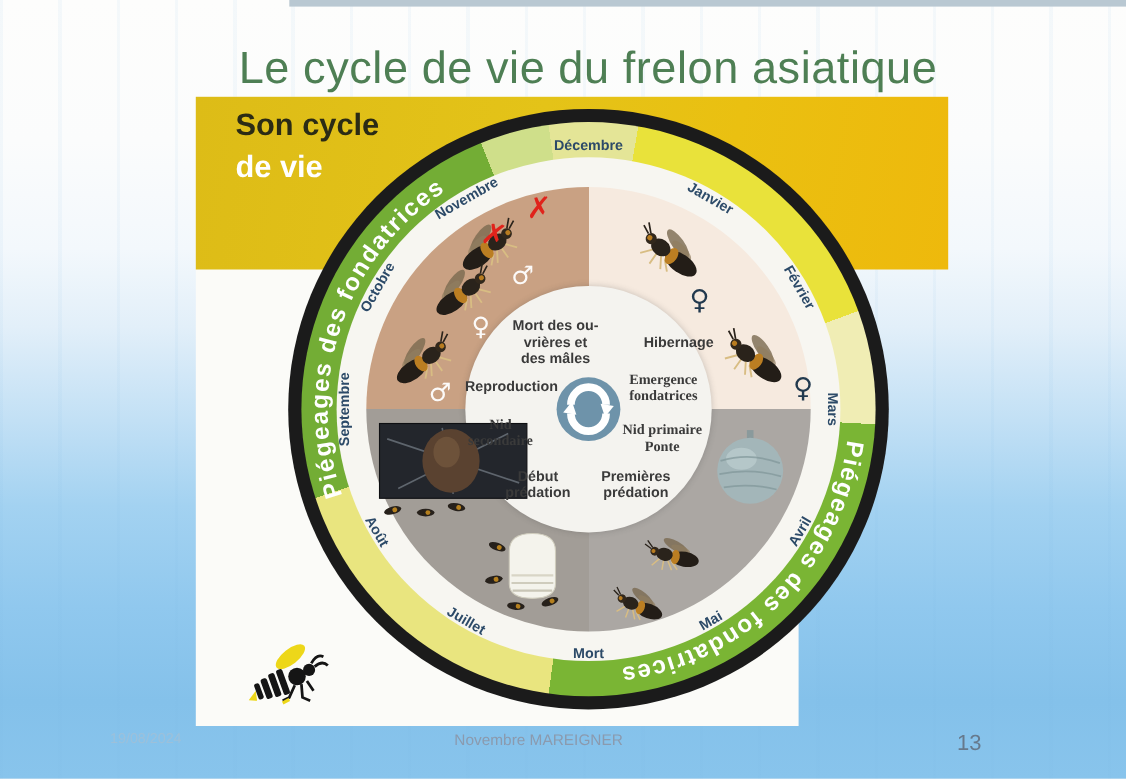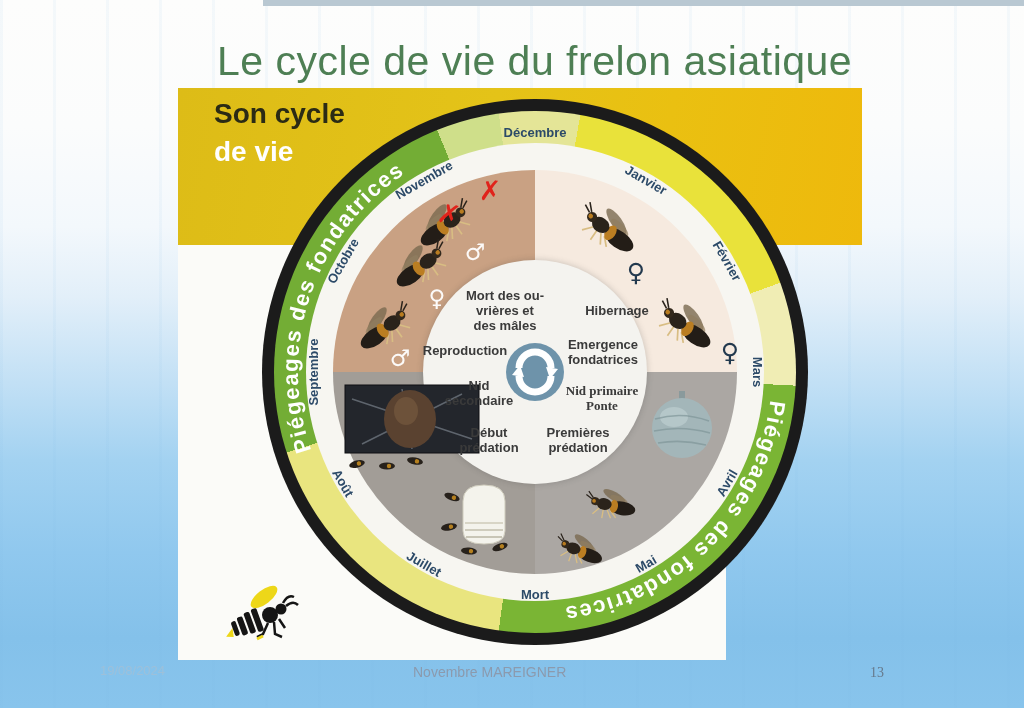--- a/index.html
+++ b/index.html
@@ -48,36 +48,36 @@
   .mo8{left:81px;top:384px;transform:translate(-50%,-50%) rotate(60deg);}
   .mo9{left:51px;top:273px;transform:translate(-50%,-50%) rotate(-90deg);}
   .mo10{left:81px;top:162px;transform:translate(-50%,-50%) rotate(-60deg);}
   .mo11{left:162px;top:81px;transform:translate(-50%,-50%) rotate(-30deg);}
   
   .stage{position:absolute;font-size:13px;line-height:1.16;font-weight:700;color:#3a3a3a;
     text-align:center;white-space:pre-line;transform:translate(-50%,-50%);}
   .st-mort{left:243px;top:212px;}
   .st-hib{left:335px;top:212px;margin-left:20px;}
   .st-rep{left:203px;top:252px;}
-  .st-eme{left:341px;top:253px;}
-  .st-nsec{left:217px;top:294px;}
+  .st-eme{left:341px;top:253px;font-family:Liberation Serif, serif;}
+  .st-nsec{left:193px;top:294px;font-family:Liberation Serif, serif;}
   .st-nprim{left:340px;top:299px;font-family:Liberation Serif, serif;}
   .st-deb{left:227px;top:341px;}
   .st-prem{left:316px;top:341px;}
   
   .sym{position:absolute;transform:translate(-50%,-50%);
     font-family:"DejaVu Sans",sans-serif;line-height:1;}
   .sym-male,.sym-female-white{color:rgba(255,255,255,.95);font-size:23px;}
   .sym-female-dark{color:#22394e;font-size:25px;font-weight:700;}
   .sym-cross{color:#e0231b;font-size:27px;font-weight:700;}
   .logo-hornet{position:absolute;left:44px;top:493px;}
   
   .f-date{position:absolute;left:100px;top:663px;font-size:13px;color:#9dc0da;}
   .f-author{position:absolute;left:413px;top:664px;font-size:14px;color:#8b9aae;}
-  .f-page{position:absolute;left:870px;top:665px;font-size:14px;color:#66798c;font-family:Liberation Serif, serif;}
+  .f-page{position:absolute;left:870px;top:665px;font-size:20px;color:#66798c;}
 </style>
 </head>
 <body>
 
 <div class="page">
   <div class="streaks"></div>
   <div class="top-strip"></div>
 
   <div class="title">Le cycle de vie du frelon asiatique</div>
 

